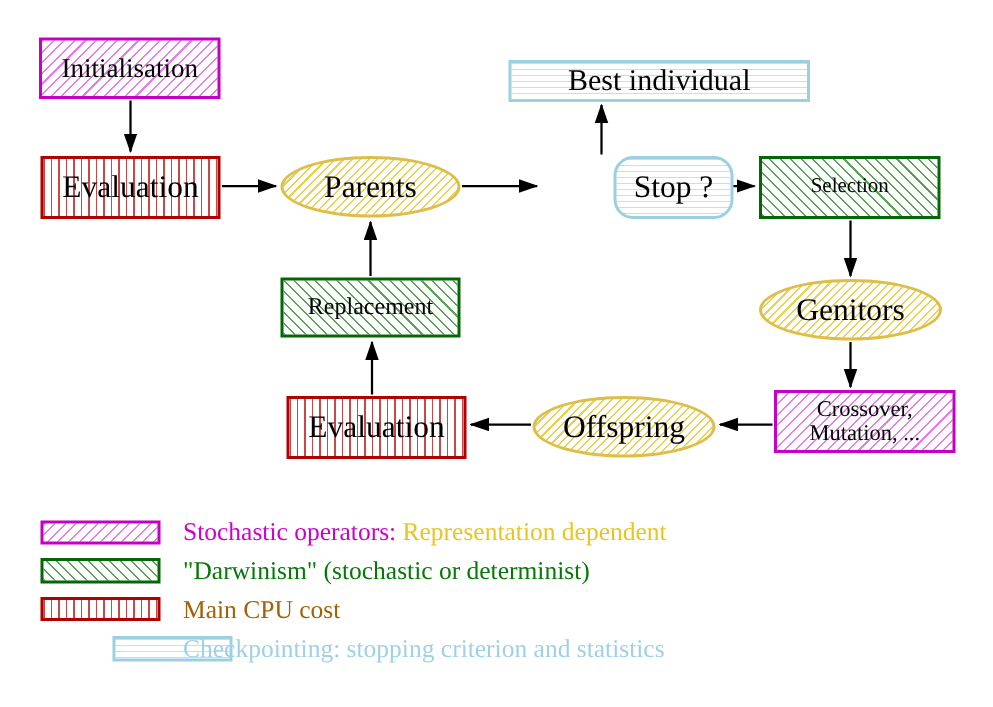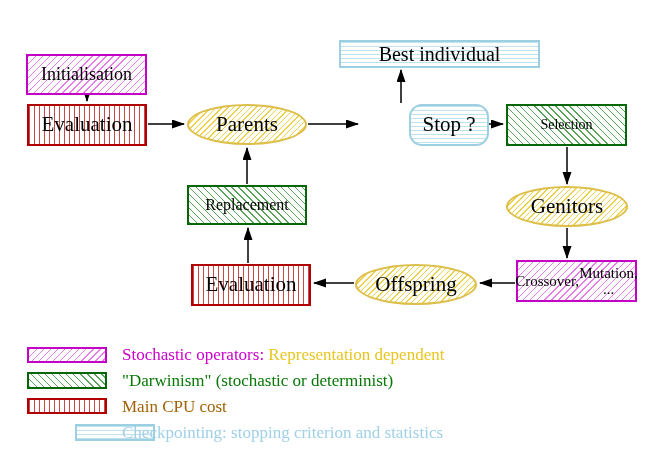--- a/index.html
+++ b/index.html
@@ -12,28 +12,28 @@
     text-align:center;box-sizing:border-box;line-height:1.1;
   }
   
   .hatch-magenta{background:repeating-linear-gradient(135deg,#e87ce8 0,#e87ce8 1px,rgba(0,0,0,0) 1px,rgba(0,0,0,0) 5px) #fff;border:2px solid #c400c4;}
   .hatch-green{background:repeating-linear-gradient(45deg,#5aa45a 0,#5aa45a 1px,rgba(0,0,0,0) 1px,rgba(0,0,0,0) 5px) #fff;border:2px solid #046604;}
   .hatch-red-vert{background:repeating-linear-gradient(90deg,#c84848 0,#c84848 1px,rgba(0,0,0,0) 1px,rgba(0,0,0,0) 5px) #fff;border:2px solid #b00000;}
   .hatch-cyan-horiz{background:repeating-linear-gradient(180deg,#bfe2ee 0,#bfe2ee 1px,rgba(0,0,0,0) 1px,rgba(0,0,0,0) 4px) #fff;border:2px solid #9ccfe0;margin-left:48px;}
   .hatch-yellow{background:repeating-linear-gradient(135deg,#ecd14e 0,#ecd14e 1px,rgba(0,0,0,0) 1px,rgba(0,0,0,0) 4px) #fff;border:2px solid #ddbe48;}
   .ellipse{border-radius:50%;}
   
-  #n-init{left:26px;top:25px;width:121px;height:41px;font-size:18px;margin-top:29px;}
+  #n-init{left:26px;top:25px;width:121px;height:41px;font-size:18px;}
   #n-eval-top{left:27px;top:104px;width:120px;height:42px;font-size:21px;}
   #n-parents{left:187px;top:104px;width:120px;height:41px;font-size:21px;}
   #n-best{left:291px;top:40px;width:201px;height:28px;font-size:20px;}
   #n-stop{left:361px;top:104px;width:80px;height:42px;font-size:21px;border-radius:13px;}
   #n-selection{left:506px;top:104px;width:121px;height:42px;font-size:14px;}
   #n-genitors{left:506px;top:186px;width:122px;height:41px;font-size:21px;}
-  #n-crossover{left:516px;top:260px;width:121px;height:42px;font-size:15px;}
+  #n-crossover{left:516px;top:260px;width:121px;height:42px;font-size:15px;flex-direction:column;}
   #n-offspring{left:355px;top:264px;width:122px;height:41px;font-size:21px;}
   #n-eval-bottom{left:191px;top:264px;width:120px;height:42px;font-size:21px;}
   #n-replacement{left:187px;top:185px;width:120px;height:40px;font-size:16px;}
   #n-generation{
     left:325px;top:167px;width:170px;height:89px;
     border:4px dashed #ee8585;border-radius:50%;
     color:#ee7777;font-size:21px;background:transparent;
   }
   #arrows{position:absolute;left:0;top:0;width:662px;height:471px;pointer-events:none;}
   

